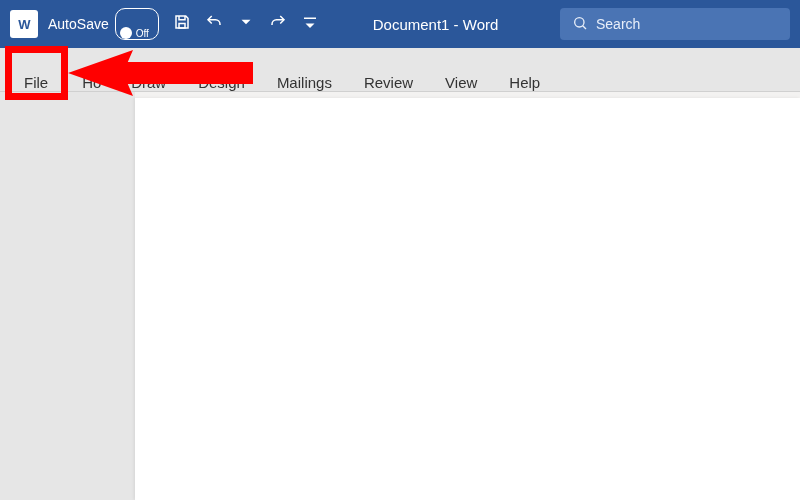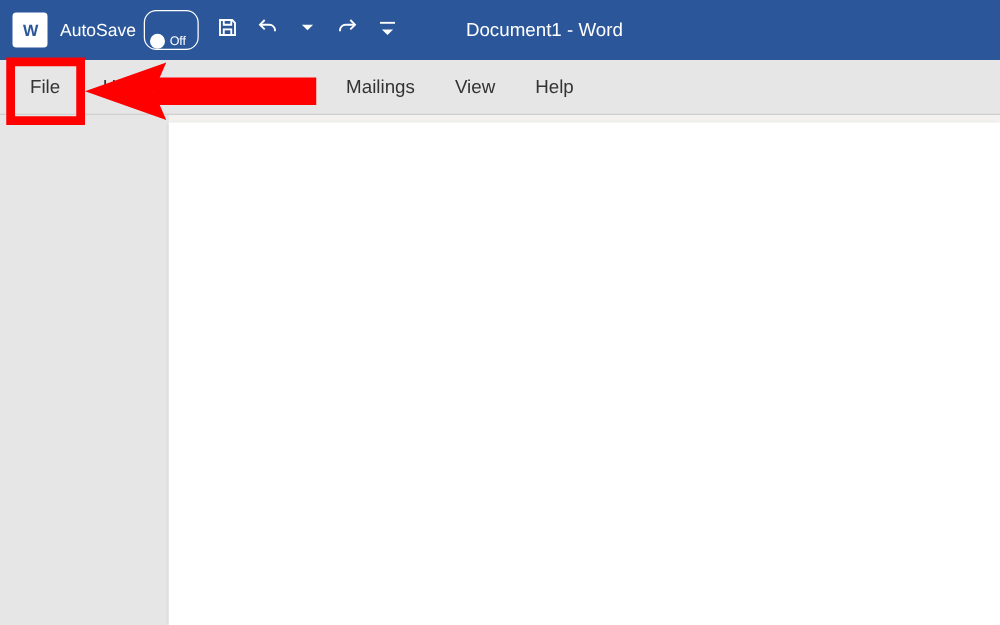--- a/index.html
+++ b/index.html
@@ -49,21 +49,21 @@
       padding: 0 12px;
       color: #e8eef9;
     }
     .search-box svg { width: 16px; height: 16px; }
     .search-box span { font-size: 14px; }
 
     .ribbon-tabs {
       height: 44px;
       background: #e6e6e6;
       display: flex;
-      align-items: center;
+      align-items: flex-end;
       padding: 0 6px;
       gap: 0;
       font-size: 15px;
       color: #333;
       border-bottom: 1px solid #d0d0d0;
       position: relative;
     }
     .tab {
       padding: 0 16px;
       display: flex; align-items: center;
@@ -145,28 +145,38 @@
     <span>
       <svg viewBox="0 0 24 24" fill="#fff" width="12" height="12">
           <rect x="4" y="6" width="16" height="2"></rect>
           <path d="M6 14l6 6 6-6z"></path>
         </svg>
     </span>
   </div>
 
   <div class="doc-title">Document1  -  Word</div>
 
+  <div class="search-box">
+    <span>
+      <svg viewBox="0 0 24 24" fill="none" stroke="#e8eef9" stroke-width="2">
+        <circle cx="11" cy="11" r="7"></circle>
+          <line x1="21" y1="21" x2="16" y2="16"></line>
+      </svg>
+    </span>
+    <span>Search</span>
+  </div>
 </div>
 
 <div class="ribbon-tabs">
   <div class="tab file">File</div>
   <div class="tab partial" style="width:36px">Home</div>
   <div class="tab partial" style="width:80px;justify-content:flex-end">Draw</div>
   <div class="tab">Design</div>
   <div class="tab">Mailings</div>
+  <div class="tab">Review</div>
   <div class="tab">View</div>
   <div class="tab">Help</div>
 </div>
 
 <div class="workspace">
   <div class="gutter"></div>
   <div class="page"></div>
 </div>
 
 <div class="anno-box"></div>

